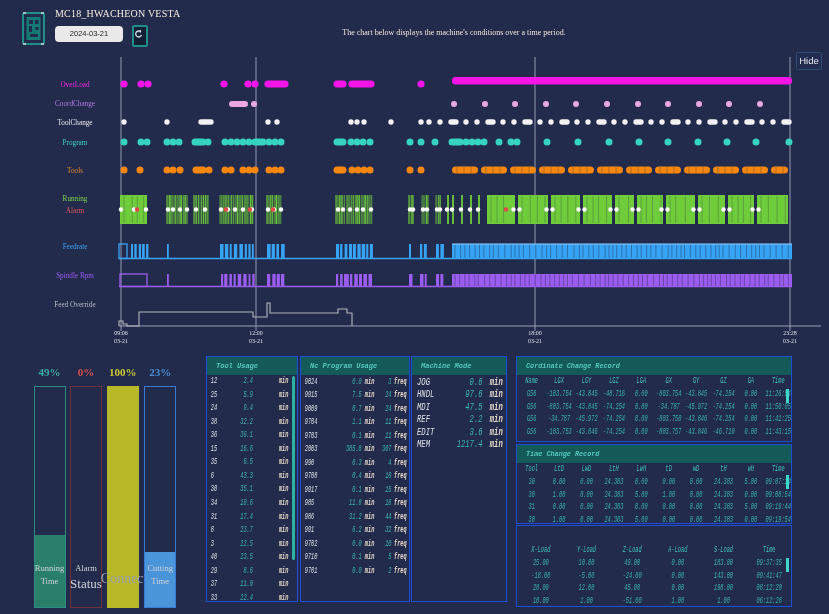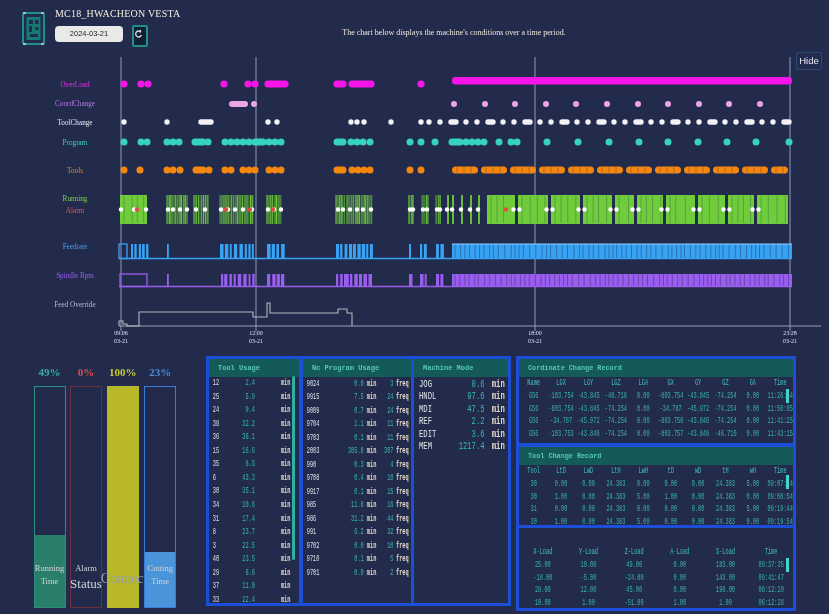--- a/index.html
+++ b/index.html
@@ -1,17 +1,17 @@
 <!DOCTYPE html>
 <html><head><meta charset="utf-8"><style>
 html,body{margin:0;padding:0;width:829px;height:614px;background:#232b4d;overflow:hidden;}
 body{font-family:"Liberation Sans",sans-serif;position:relative;}
 .abs{position:absolute;}
 .serif{font-family:"Liberation Serif",serif;}
-.tbox{position:absolute;border:3px solid #1d4ed8;background:#232b4d;}
+.tbox{position:absolute;border:1px solid #1d4ed8;background:#232b4d;font-style:italic;}
 .thead{background:#135a58;color:#56c8bd;font-family:"Liberation Mono",monospace;font-size:7px;font-weight:bold;line-height:18px;padding-left:9px;letter-spacing:0px;}
 .srow{position:absolute;transform-origin:0 0;transform:scaleX(0.62);font-family:"Liberation Mono",monospace;font-size:8.5px;}
 .cell{position:absolute;transform:translateX(-50%);white-space:nowrap;}
 </style></head><body>
 <svg class="abs" style="left:22px;top:12px" width="23" height="33" viewBox="0 0 23 33">
 <rect x="1" y="1" width="21" height="31" rx="2" fill="none" stroke="#1f8f8a" stroke-width="2"></rect>
 <rect x="4.5" y="5" width="14" height="23" fill="#157a74"></rect>
 <rect x="7" y="8" width="4" height="4" fill="#232b4d"></rect>
     <rect x="13" y="8" width="3.5" height="4" fill="#232b4d"></rect>
 <rect x="7" y="14" width="3" height="6" fill="#232b4d"></rect>
@@ -930,21 +930,21 @@
       <span class="cell" style="left:198.9px">0.00</span>
       <span class="cell" style="left:243.1px">-803.757</span>
       <span class="cell" style="left:287.3px">-43.846</span>
       <span class="cell" style="left:331.5px">-46.710</span>
       <span class="cell" style="left:375.6px">0.00</span>
       <span class="cell" style="left:419.8px">11:43:15</span>
     </div>
   </div>
 <div class="abs" style="left:786px;top:389px;width:3px;height:14px;background:#3fd8c8"></div>
 <div class="tbox" style="left:516px;top:444px;width:274px;height:78px;overflow:hidden">
-    <div class="thead" style="height:18px;line-height:18px;font-size:6.8px">Tool Change Record</div>
+    <div class="thead" style="height:18px;line-height:18px;font-size:6.8px">Time Change Record</div>
     <div class="srow" style="left:1px;top:18px;width:439px;height:13px;line-height:13px;color:#3fc5ba">
       <span class="cell" style="left:22.1px">Tool</span>
       <span class="cell" style="left:66.3px">LtD</span>
       <span class="cell" style="left:110.5px">LwD</span>
       <span class="cell" style="left:154.7px">LtH</span>
       <span class="cell" style="left:198.9px">LwH</span>
       <span class="cell" style="left:243.1px">tD</span>
       <span class="cell" style="left:287.3px">wD</span>
       <span class="cell" style="left:331.5px">tH</span>
       <span class="cell" style="left:375.6px">wH</span>

